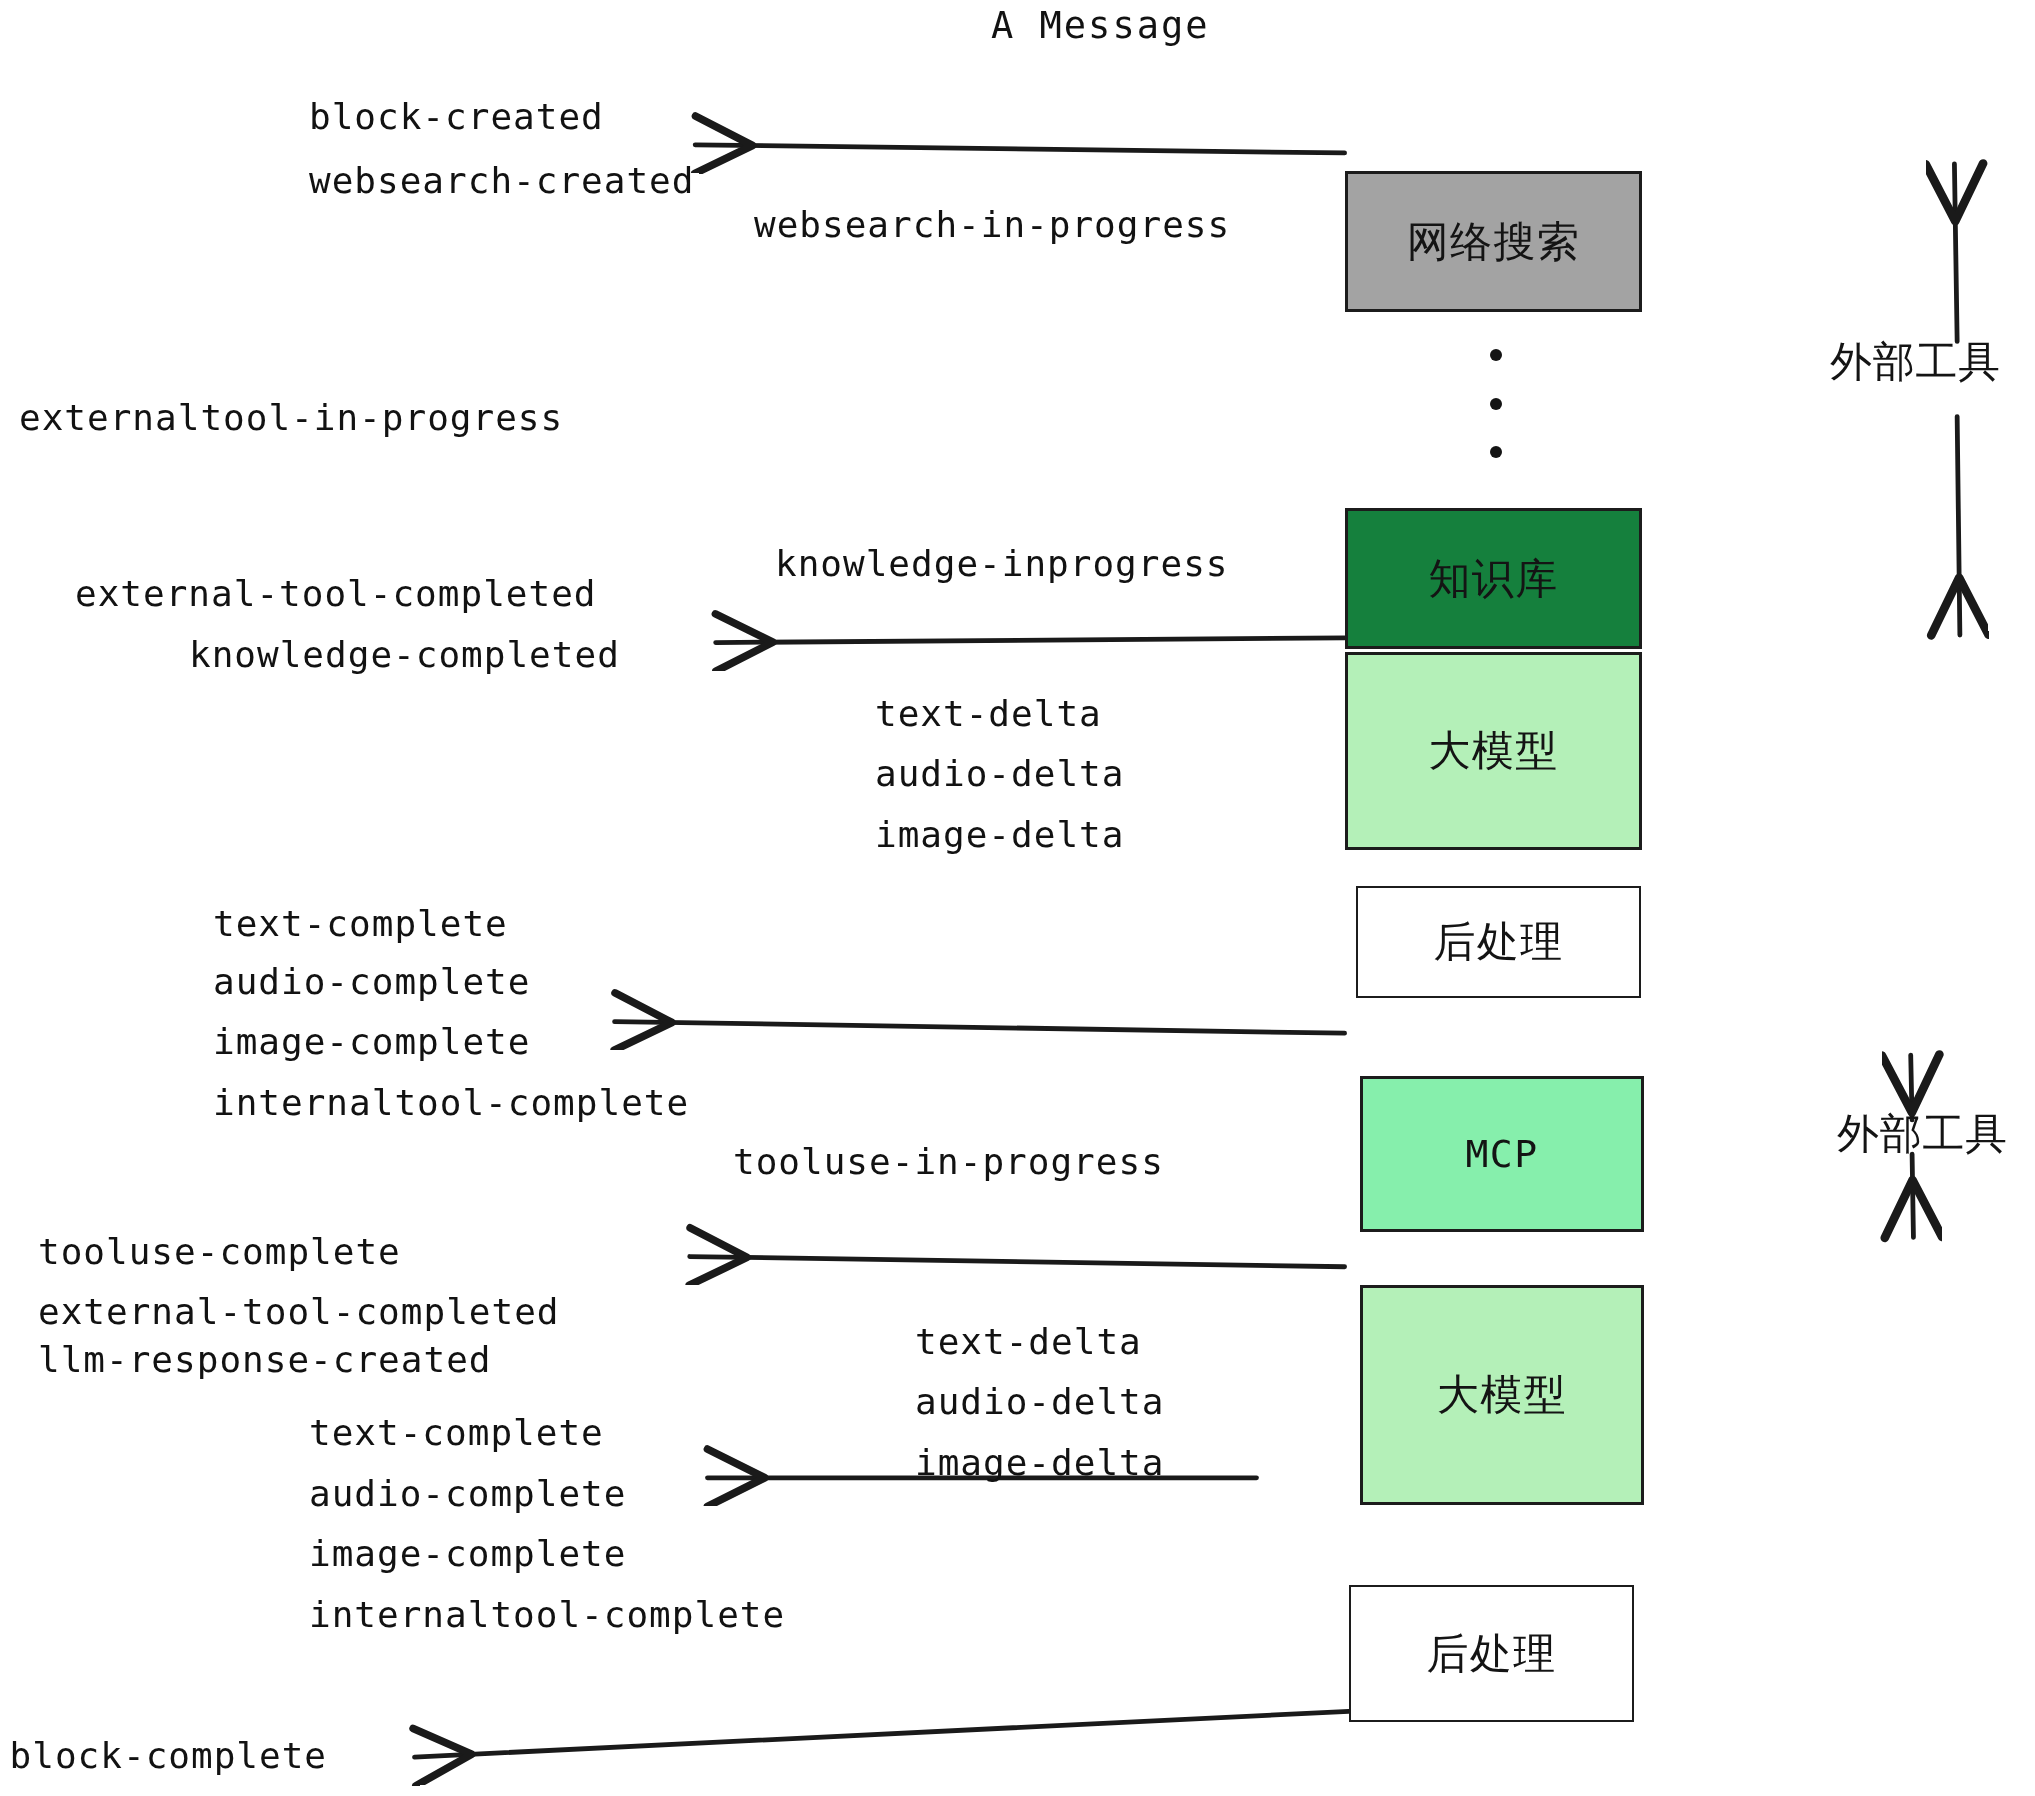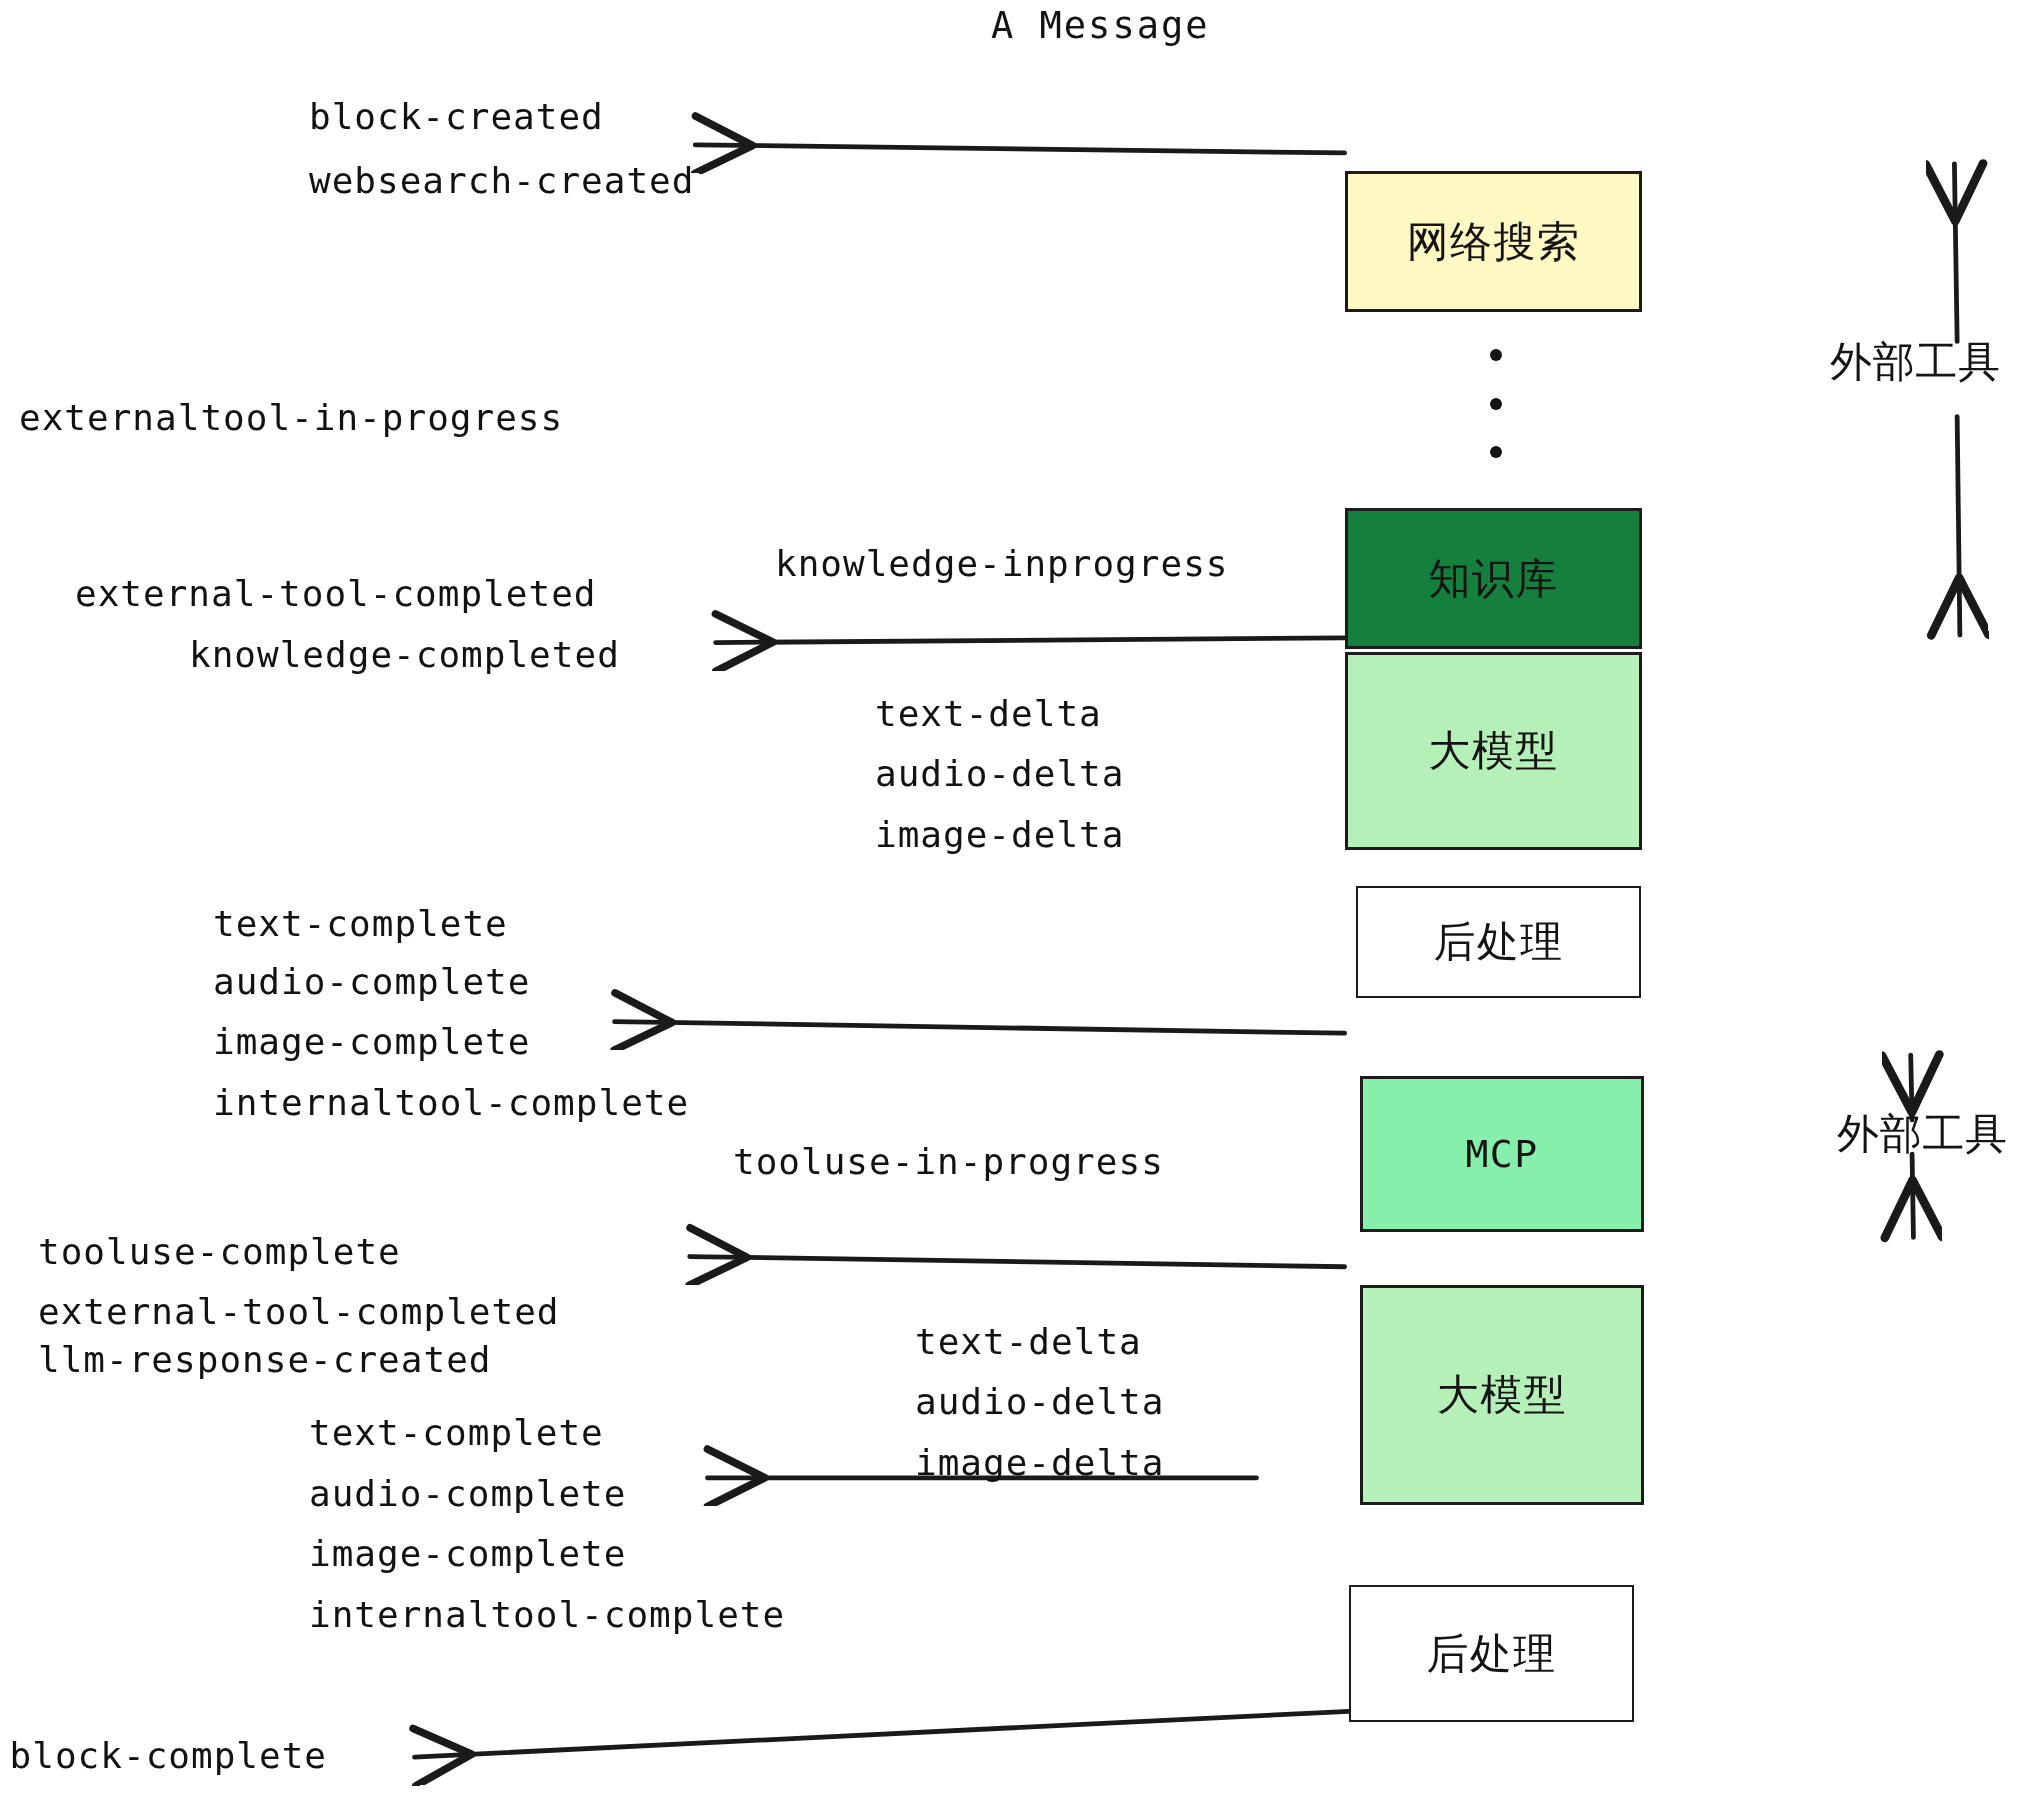--- a/index.html
+++ b/index.html
@@ -117,21 +117,21 @@
     <g stroke="#1a1a1a" stroke-width="7" fill="none" stroke-linecap="round">
       <line x1="2800" y1="1640" x2="2798" y2="1545" marker-end="url(#ahu)"></line>
       <line x1="2800" y1="1690" x2="2802" y2="1812" marker-end="url(#ahu)"></line>
     </g>
   </svg>
 
   <div class="vdots" style="left:1490px; top:349px;"></div>
   <div class="vdots" style="left:1490px; top:398px;"></div>
   <div class="vdots" style="left:1490px; top:446px;"></div>
 
-  <div class="boxwrap" style="left:1345px; top:171px; width:297px; height:141px; background:#fef9c3;">
+  <div class="boxwrap" style="left:1345px; top:171px; width:297px; height:141px; background:#a3a3a3;">
     <span class="boxlabel">网络搜索</span>
   </div>
 
   <div class="boxwrap" style="left:1345px; top:508px; width:297px; height:141px; background:#15803d;">
     <span class="boxlabel">知识库</span>
   </div>
 
   <div class="boxwrap" style="left:1345px; top:652px; width:297px; height:198px; background:#B4F0B8;">
     <span class="boxlabel">大模型</span>
   </div>
@@ -150,20 +150,21 @@
 
   <div class="boxwrap" style="left:1349px; top:1585px; width:285px; height:137px; background:#FFFFFF; border-width:2.7px;">
     <span class="boxlabel">后处理</span>
   </div>
 
   <div class="sidelabel" style="left:1830px; top:341px;">外部工具</div>
   <div class="sidelabel" style="left:1837px; top:1113px;">外部工具</div>
 
   <div class="evt" style="left:309px;  top:99px;">block-created</div>
   <div class="evt" style="left:309px;  top:163px;">websearch-created</div>
+  <div class="evt" style="left:754px; top:207px;">websearch-in-progress</div>
   <div class="evt" style="left:19px;   top:400px;">externaltool-in-progress</div>
   <div class="evt" style="left:775px; top:546px;">knowledge-inprogress</div>
   <div class="evt" style="left:75px;  top:576px;">external-tool-completed</div>
   <div class="evt" style="left:189px;  top:637px;">knowledge-completed</div>
   <div class="evt" style="left:875px; top:696px;">text-delta</div>
   <div class="evt" style="left:875px; top:756px;">audio-delta</div>
   <div class="evt" style="left:875px; top:817px;">image-delta</div>
   <div class="evt" style="left:213px;  top:906px;">text-complete</div>
   <div class="evt" style="left:213px;  top:964px;">audio-complete</div>
   <div class="evt" style="left:213px;  top:1024px;">image-complete</div>

